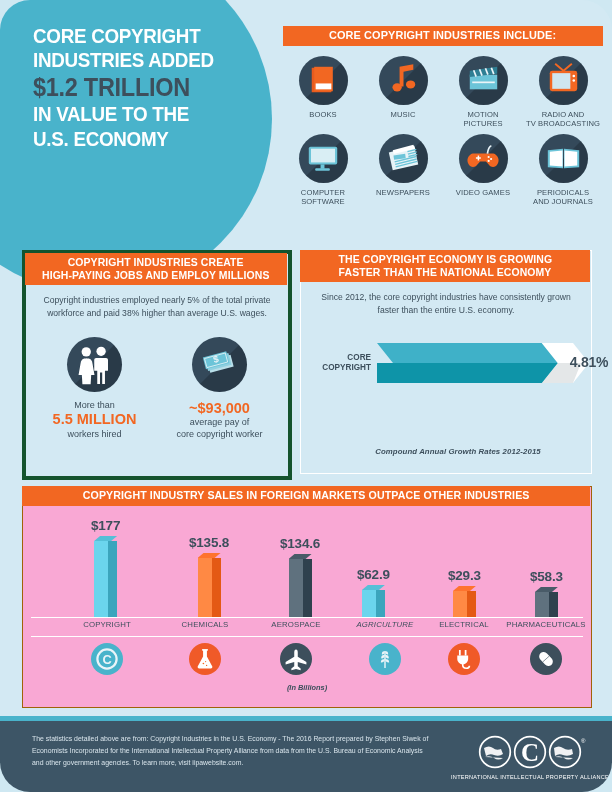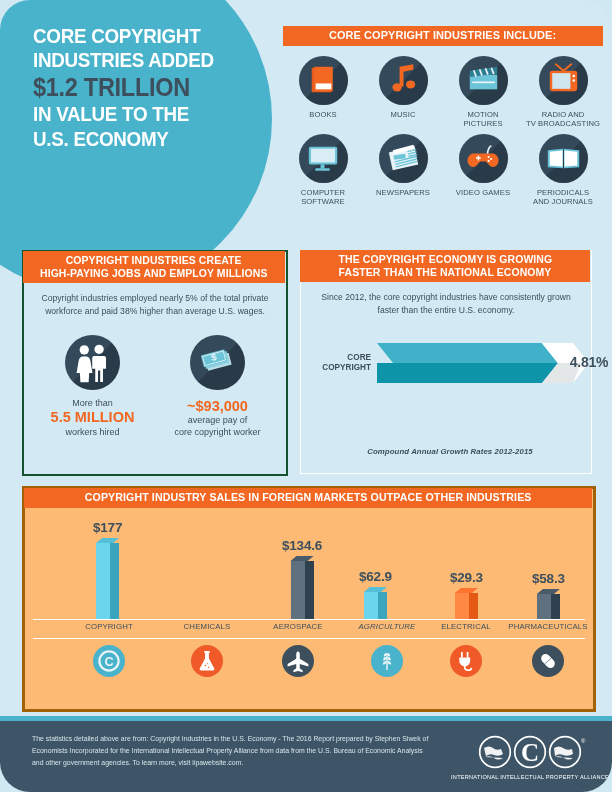--- a/index.html
+++ b/index.html
@@ -45,21 +45,21 @@
     width:49px;height:49px;border-radius:50%;background:#34495a;
     display:flex;align-items:center;justify-content:center;position:relative;overflow:hidden;
   }
   .icon-cap{
     margin-top:5px;font-size:7.6px;color:#3d4f5c;text-transform:uppercase;
     text-align:center;line-height:1.25;letter-spacing:0.1px;
   }
 
   
   .mid-left{position:absolute;left:22px;top:250px;width:262px;height:222px;
-            background:#d3e9f3;border:2px solid #14532d;}
+            background:#d3e9f3;border:4px solid #14532d;}
   .mid-right{position:absolute;left:300px;top:250px;width:290px;height:222px;
              background:#d3e9f3;border:1px solid #ffffff;}
   .mid-left .obar{position:absolute;left:-1px;top:-1px;width:262px;height:32px;font-size:11px;}
   .mid-right .obar{position:absolute;left:-1px;top:-1px;width:290px;height:32px;font-size:11px;}
 
   .body-txt{
     text-align:center;color:#3d4f5c;font-size:8.6px;line-height:1.55;
     padding:0 14px;margin-top:40px;
   }
 
@@ -74,27 +74,27 @@
   
   .arrows{position:absolute;left:0;top:92px;width:290px;}
   .arow{display:flex;align-items:center;margin-bottom:10px;}
   .arow-lab{
     width:70px;text-align:right;font-size:8.2px;color:#3d4f5c;
     text-transform:uppercase;line-height:1.25;font-weight:600;padding-right:6px;
   }
   .arrow-wrap{position:relative;height:40px;flex:1;}
   .arrow-shape{position:absolute;left:0;top:0;height:40px;}
   .cagr-note{
-    position:absolute;left:4px;top:196px;width:290px;text-align:center;
+    position:absolute;left:12px;top:196px;width:290px;text-align:center;
     font-size:7.8px;font-style:italic;font-weight:bold;color:#3d4f5c;letter-spacing:0.1px;
   }
 
   
   .chart-panel{position:absolute;left:22px;top:486px;width:568px;height:220px;
-               background:#fdba74;border:3px solid #a16207;}
+               background:#f9a8d4;border:1px solid #a16207;}
   .chart-panel .obar{position:absolute;left:-1px;top:-1px;width:568px;height:20px;font-size:11.2px;}
   .plot{position:absolute;left:0;top:26px;width:568px;height:104px;}
   .bar-col{position:absolute;bottom:0;display:flex;flex-direction:column;align-items:center;}
   .bar-val{font-size:13.5px;font-weight:bold;color:#3d4f5c;margin-bottom:3px;letter-spacing:-0.2px;}
   .bar3d{position:relative;}
   .bar-face{position:absolute;left:0;bottom:0;width:14px;}
   .bar-side{position:absolute;left:14px;bottom:0;width:9px;}
   .bar-top{position:absolute;left:0;width:23px;height:5px;}
   .axis{position:absolute;left:8px;top:130px;width:552px;height:1px;background:#ffffff;}
   .cat-row{position:absolute;left:0;top:133px;width:568px;height:14px;}
@@ -335,20 +335,28 @@
     </div>
     <div class="plot" id="bar-plot">
         <div class="bar-col" style="left: 68px;">
           <div class="bar-val">$177</div>
           <div class="bar3d" style="width: 23px; height: 81px;">
             <div class="bar-face" style="height:76px;background:#6bd5ed"></div>
             <div class="bar-side" style="height:76px;background:#3ba5bd"></div>
             <div class="bar-top" style="top:0;background:#55bfd7;clip-path:polygon(0 100%,26% 0,100% 0,74% 100%)"></div>
           </div>
         </div>
+        <div class="bar-col" style="left: 166px;">
+          <div class="bar-val">$135.8</div>
+          <div class="bar3d" style="width: 23px; height: 64px;">
+            <div class="bar-face" style="height:59px;background:#ff8944"></div>
+            <div class="bar-side" style="height:59px;background:#e45914"></div>
+            <div class="bar-top" style="top:0;background:#fe732e;clip-path:polygon(0 100%,26% 0,100% 0,74% 100%)"></div>
+          </div>
+        </div>
         <div class="bar-col" style="left: 257px;">
           <div class="bar-val">$134.6</div>
           <div class="bar3d" style="width: 23px; height: 63px;">
             <div class="bar-face" style="height:58px;background:#5f717e"></div>
             <div class="bar-side" style="height:58px;background:#2f414e"></div>
             <div class="bar-top" style="top:0;background:#495b68;clip-path:polygon(0 100%,26% 0,100% 0,74% 100%)"></div>
           </div>
         </div>
         <div class="bar-col" style="left: 334px;">
           <div class="bar-val">$62.9</div>
@@ -428,20 +436,21 @@
         </div>
         <div class="bicon" style="left: 507px; background: rgb(61, 79, 92);">
           <svg width="32" height="32" viewBox="0 0 32 32">
             <g transform="rotate(-42 16 16)">
               <rect x="11.52" y="8" width="8.96" height="16" rx="4.48" fill="#fff"></rect>
               <path d="M11.52 16 h8.96" stroke="#3d4f5c" stroke-width="0.576"></path>
             </g>
           </svg>
         </div>
       </div>
+    <div class="billions">(In Billions)</div>
   </div>
 
   <div class="foot-rule"></div>
   <div class="footer">
     <div class="foot-txt">The statistics detailed above are from: Copyright Industries in the U.S. Economy - The 2016 Report prepared by Stephen Siwek of Economists Incorporated for the International Intellectual Property Alliance from data from the U.S. Bureau of Economic Analysis and other government agencies. To learn more, visit iipawebsite.com.</div>
     <div class="foot-logo">
       <svg width="118" height="34" viewBox="0 0 118 34">
         <circle cx="24" cy="17" r="15.3" fill="none" stroke="#fff" stroke-width="1.7"></circle>
         <circle cx="59" cy="17" r="15.3" fill="none" stroke="#fff" stroke-width="1.7"></circle>
         <circle cx="94" cy="17" r="15.3" fill="none" stroke="#fff" stroke-width="1.7"></circle>

